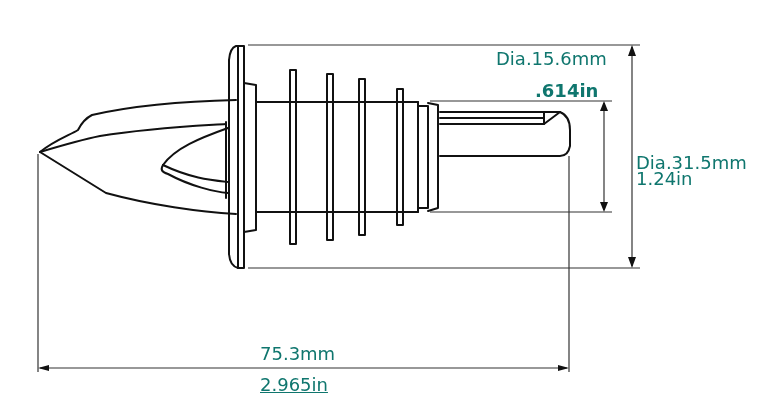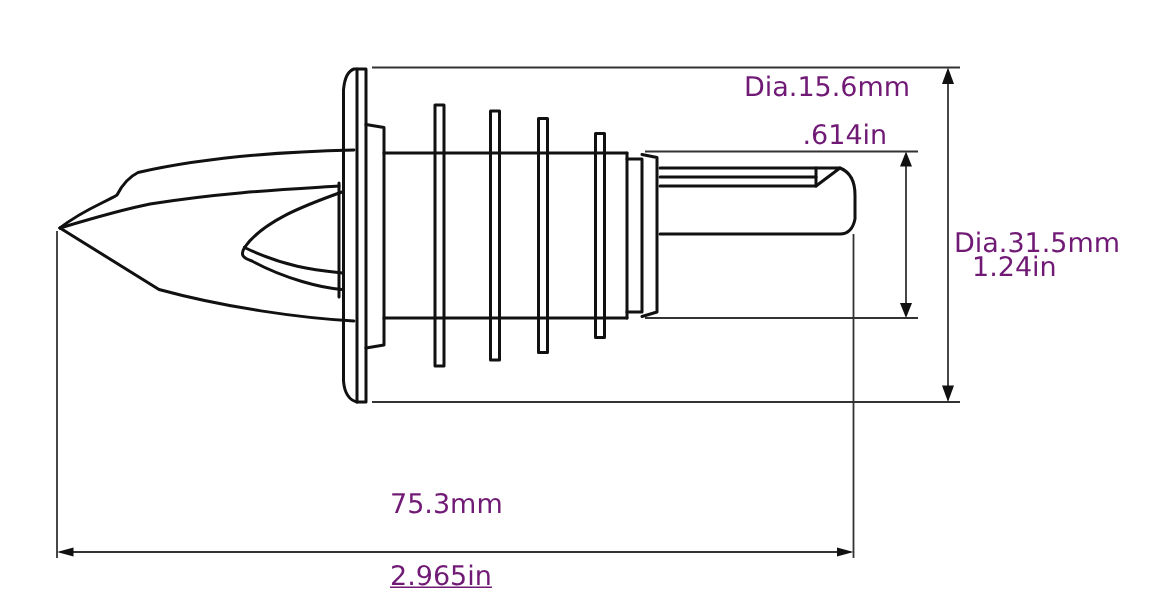--- a/index.html
+++ b/index.html
@@ -2,21 +2,21 @@
 <html><head>
   <meta charset="utf-8">
   <style>
     html, body { margin: 0; padding: 0; background: #ffffff; }
     body { width: 772px; height: 404px; position: relative; overflow: hidden; }
     #drawing { position: absolute; left: 0; top: 0; }
     .dim-label {
       position: absolute;
       font-family: "DejaVu Sans", "Liberation Sans", sans-serif;
       font-size: 18px;
-      color: #701a75;
+      color: #0f766e;
       white-space: nowrap;
       line-height: 1;
     }
   </style>
 </head>
 <body>
 
 <svg id="drawing" width="772" height="404" viewBox="0 0 772 404" xmlns="http://www.w3.org/2000/svg">
   <g fill="none" stroke="#111" stroke-width="2" stroke-linejoin="round" stroke-linecap="round">
 
@@ -78,19 +78,19 @@
     <polygon points="632,45 628,56 636,56"></polygon>
     <polygon points="632,268 628,257 636,257"></polygon>
     <polygon points="604,101 600,111 608,111"></polygon>
     <polygon points="604,212 600,202 608,202"></polygon>
     <polygon points="38,368 49,365 49,371"></polygon>
     <polygon points="569,368 558,365 558,371"></polygon>
   </g>
 </svg>
 
 <div class="dim-label" style="left:496px; top:50px;">Dia.15.6mm</div>
-<div class="dim-label" style="left:535px; top:82px;">.614in</div>
+<div class="dim-label" style="left:535px; top:82px;font-weight:bold;">.614in</div>
 
 <div class="dim-label" style="left:636px; top:154px;">Dia.31.5mm</div>
-<div class="dim-label" style="left:636px; top:170px;margin-left:12px;">1.24in</div>
+<div class="dim-label" style="left:636px; top:170px;">1.24in</div>
 
-<div class="dim-label" style="left:260px; top:328px;text-align:right;">75.3mm</div>
+<div class="dim-label" style="left:260px; top:345px;text-align:right;">75.3mm</div>
 <div class="dim-label" style="left:260px; top:376px;text-decoration:underline;">2.965in</div>
 
 </body></html>

